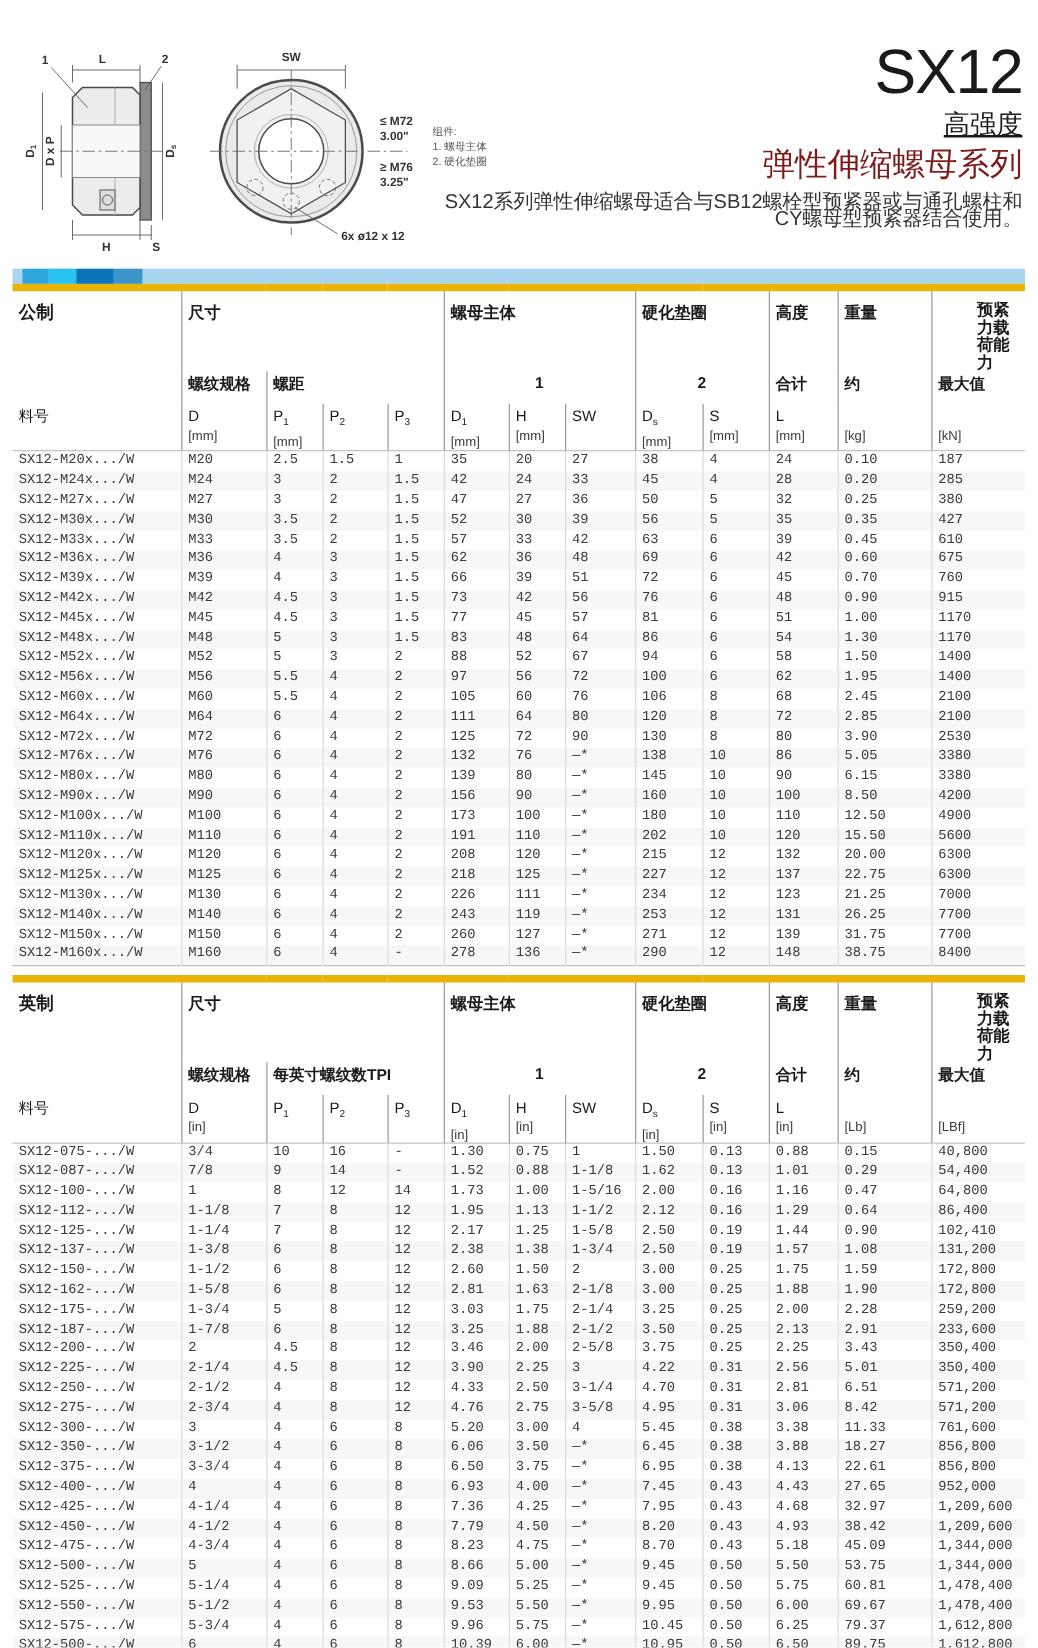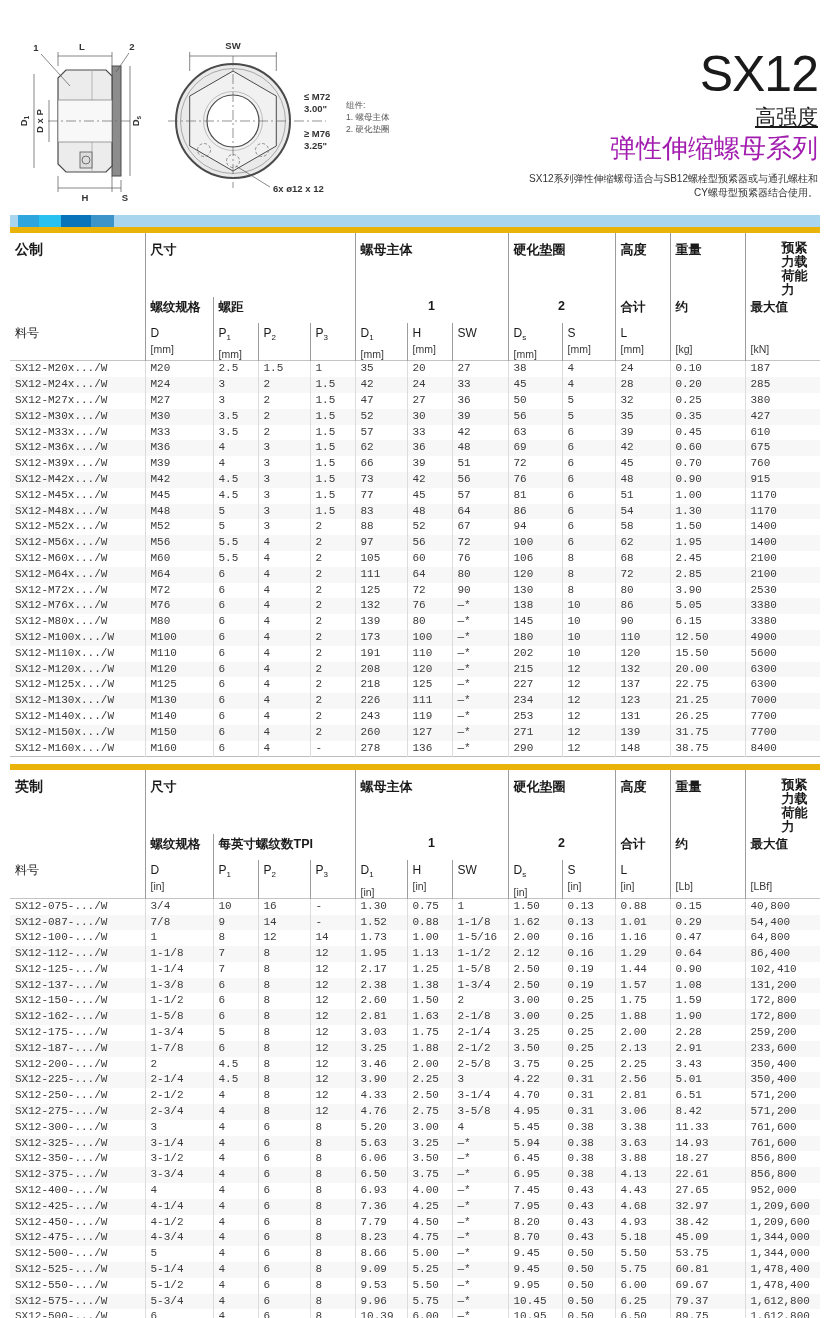--- a/index.html
+++ b/index.html
@@ -8,25 +8,25 @@
     width:830px; height:1318px; position:relative; overflow:hidden;
     font-family:"Liberation Sans", sans-serif; color:#222;
   }
   
   .hdr { position:relative; height:215px; }
   .drawing { position:absolute; left:8px; top:36px; }
   svg text { font-family:"Liberation Sans", sans-serif; fill:#333; }
   .dim { font-size:9.5px; font-weight:700; }
   .small-note { font-size:8.5px; fill:#555; font-weight:400; }
   .svgsub { font-size:6.5px; }
-  .titleblock { position:absolute; right:12px; top:48px; text-align:right; }
+  .titleblock { position:absolute; right:12px; top:31px; text-align:right; }
   .brand { font-size:50px; letter-spacing:-1px; color:#1a1a1a; line-height:52px; }
   .sub1 { font-size:21px; color:#1a1a1a; margin-top:4px; line-height:26px;text-decoration:underline; }
-  .sub2 { font-size:26px; color:#a21caf; margin-top:2px; line-height:32px; }
-  .desc { font-size:10px; color:#333; margin-top:8px; line-height:14px; }
+  .sub2 { font-size:26px; color:#7f1d1d; margin-top:2px; line-height:32px; }
+  .desc { font-size:16px; color:#333; margin-top:8px; line-height:14px; }
   
   .accent { margin:0 10px; width:810px; height:12px; display:flex; align-items:stretch; padding-left:8px; }
   .accent .seg { height:12px; }
   
   table { border-collapse:collapse; table-layout:fixed; width:810px; margin:0 10px; }
   .tbl { border-top:6px solid #eab308; border-bottom:1px solid #bdbdbd; }
   .tbl2 { margin-top:7px; }
   th { font-weight:700; text-align:left; color:#1a1a1a; padding-left:5px; vertical-align:top; }
   tr.h1 th { font-size:13px; height:28px; padding-top:8px; }
   tr.h1 th.sys { font-size:14px; }
@@ -488,20 +488,35 @@
         <td>139</td>
         <td>80</td>
         <td>—*</td>
         <td>145</td>
         <td>10</td>
         <td>90</td>
         <td>6.15</td>
         <td>3380</td>
       </tr>
       <tr>
+        <td>SX12-M90x.../W</td>
+        <td>M90</td>
+        <td>6</td>
+        <td>4</td>
+        <td>2</td>
+        <td>156</td>
+        <td>90</td>
+        <td>—*</td>
+        <td>160</td>
+        <td>10</td>
+        <td>100</td>
+        <td>8.50</td>
+        <td>4200</td>
+      </tr>
+      <tr>
         <td>SX12-M100x.../W</td>
         <td>M100</td>
         <td>6</td>
         <td>4</td>
         <td>2</td>
         <td>173</td>
         <td>100</td>
         <td>—*</td>
         <td>180</td>
         <td>10</td>
@@ -928,35 +943,20 @@
         <td>5.20</td>
         <td>3.00</td>
         <td>4</td>
         <td>5.45</td>
         <td>0.38</td>
         <td>3.38</td>
         <td>11.33</td>
         <td>761,600</td>
       </tr>
       <tr>
-        <td>SX12-325-.../W</td>
-        <td>3-1/4</td>
-        <td>4</td>
-        <td>6</td>
-        <td>8</td>
-        <td>5.63</td>
-        <td>3.25</td>
-        <td>—*</td>
-        <td>5.94</td>
-        <td>0.38</td>
-        <td>3.63</td>
-        <td>14.93</td>
-        <td>761,600</td>
-      </tr>
-      <tr>
         <td>SX12-350-.../W</td>
         <td>3-1/2</td>
         <td>4</td>
         <td>6</td>
         <td>8</td>
         <td>6.06</td>
         <td>3.50</td>
         <td>—*</td>
         <td>6.45</td>
         <td>0.38</td>

